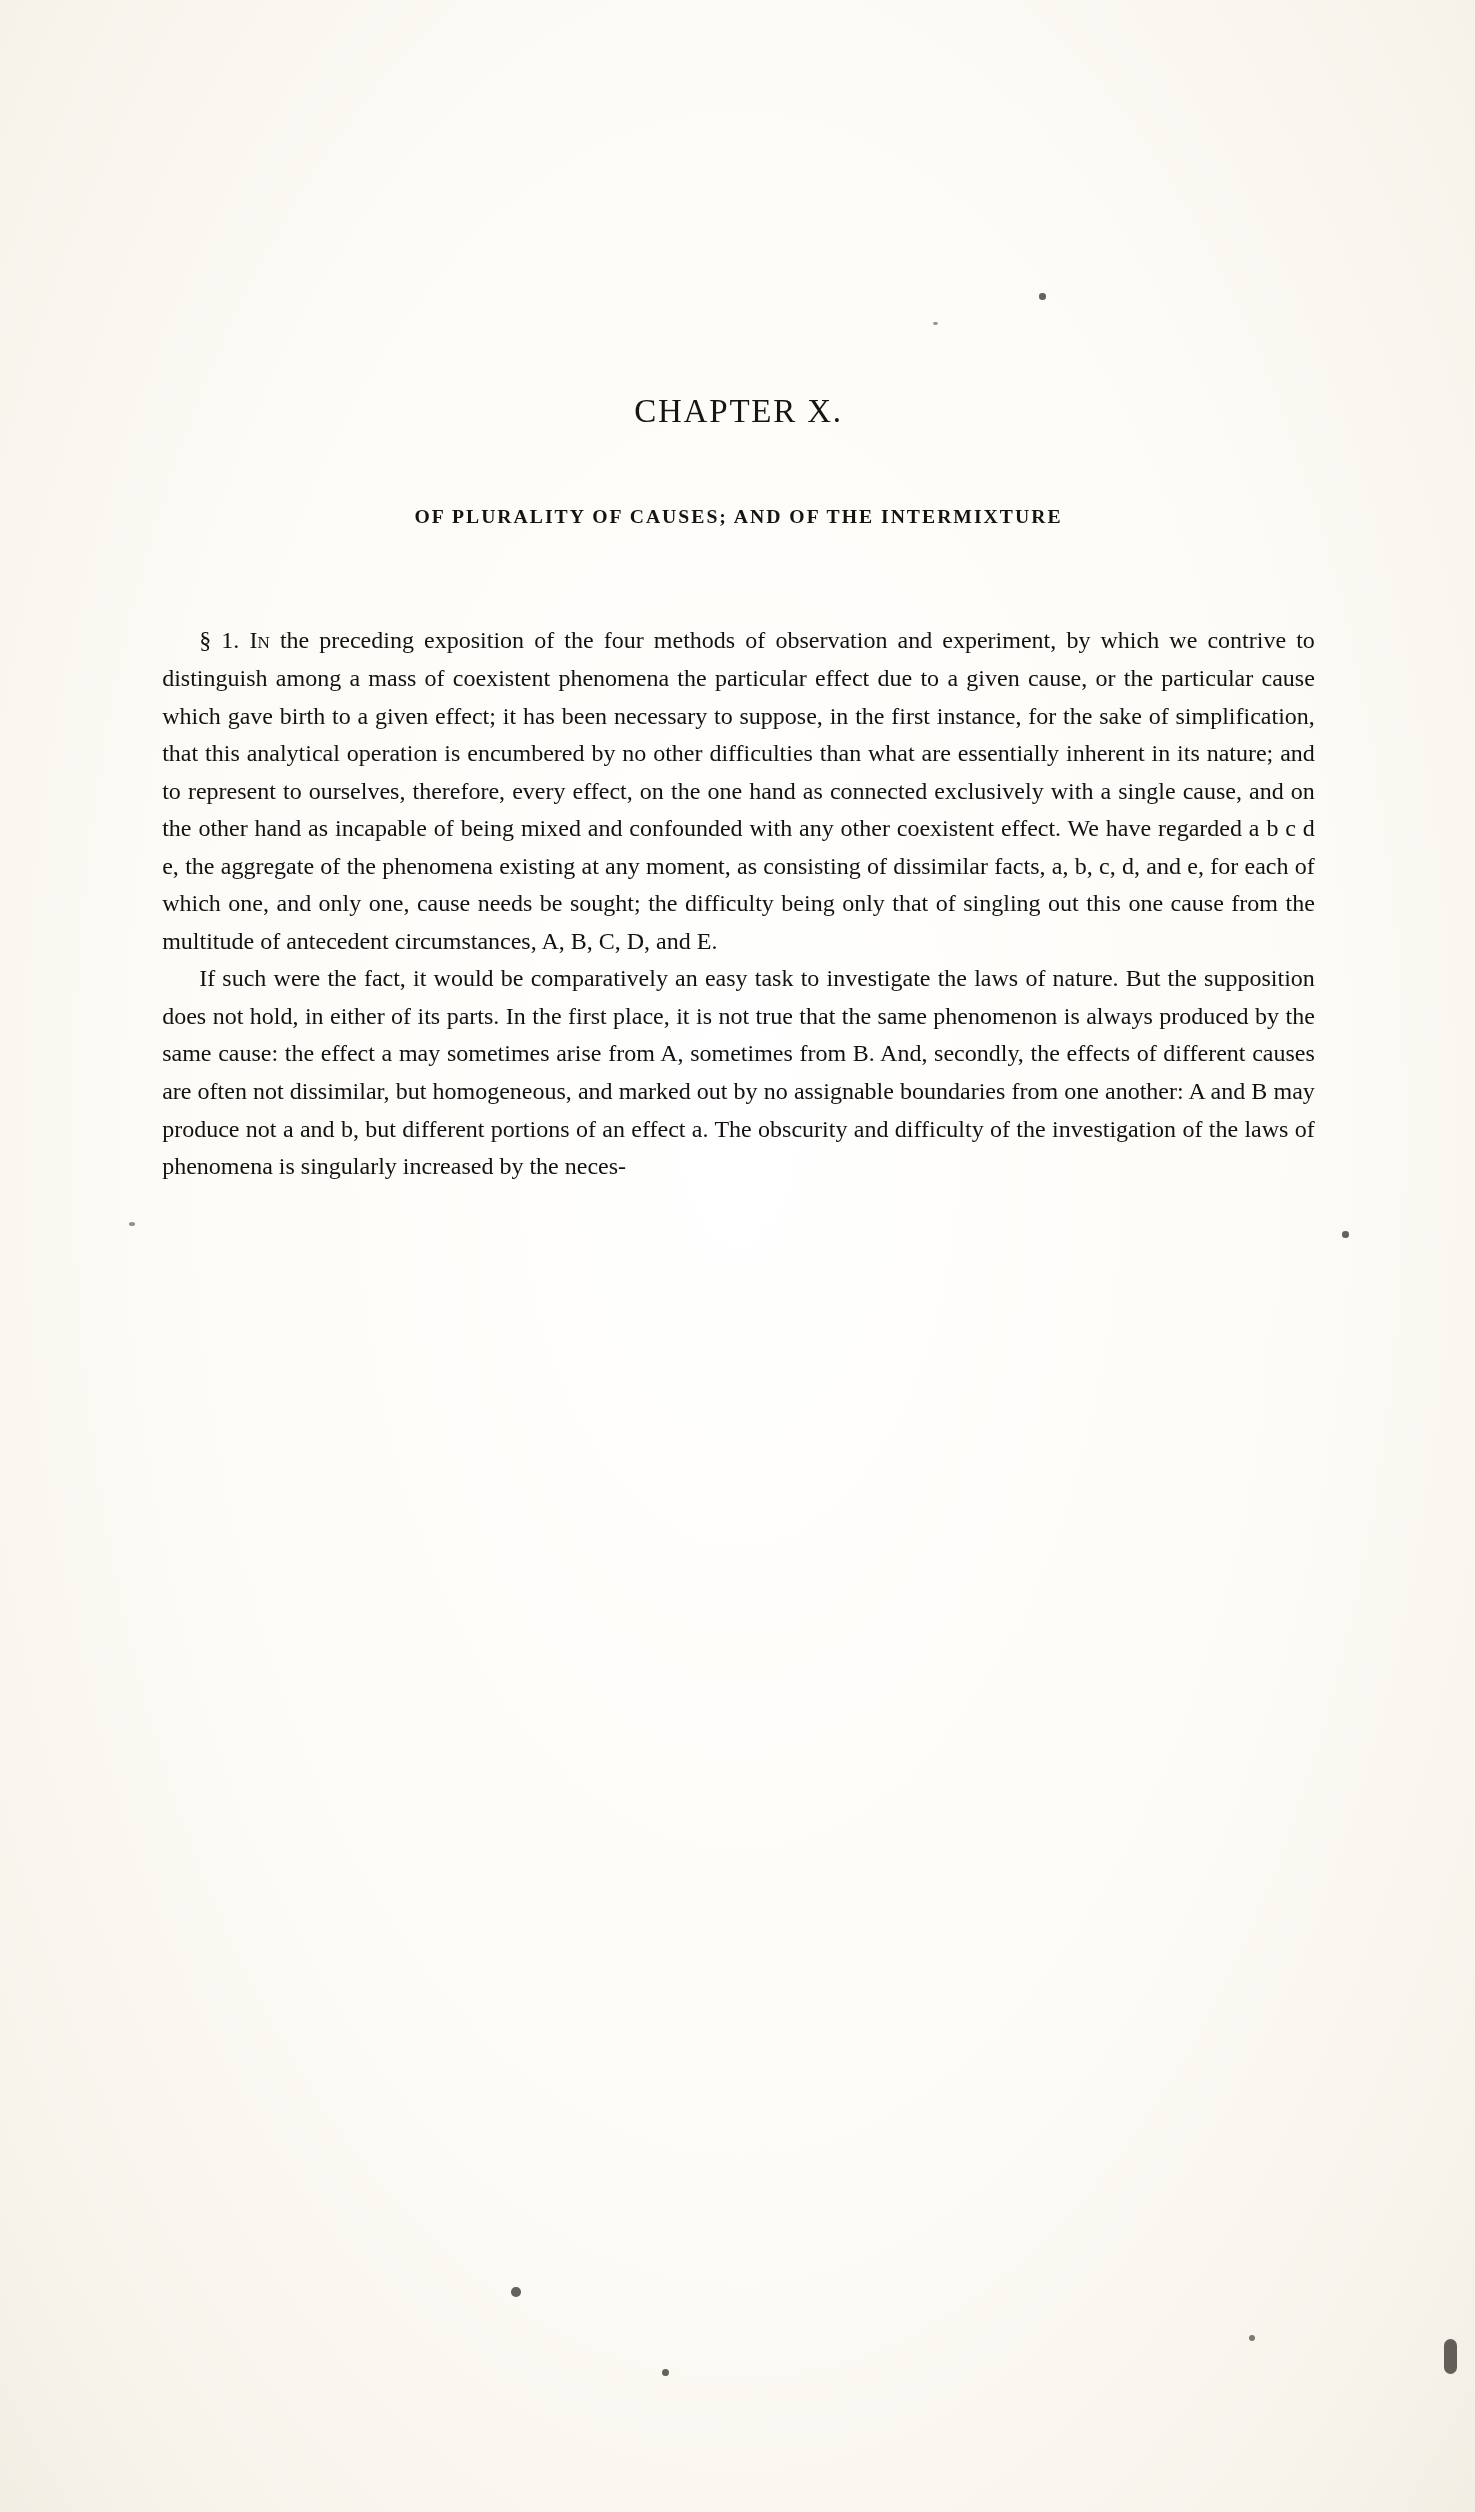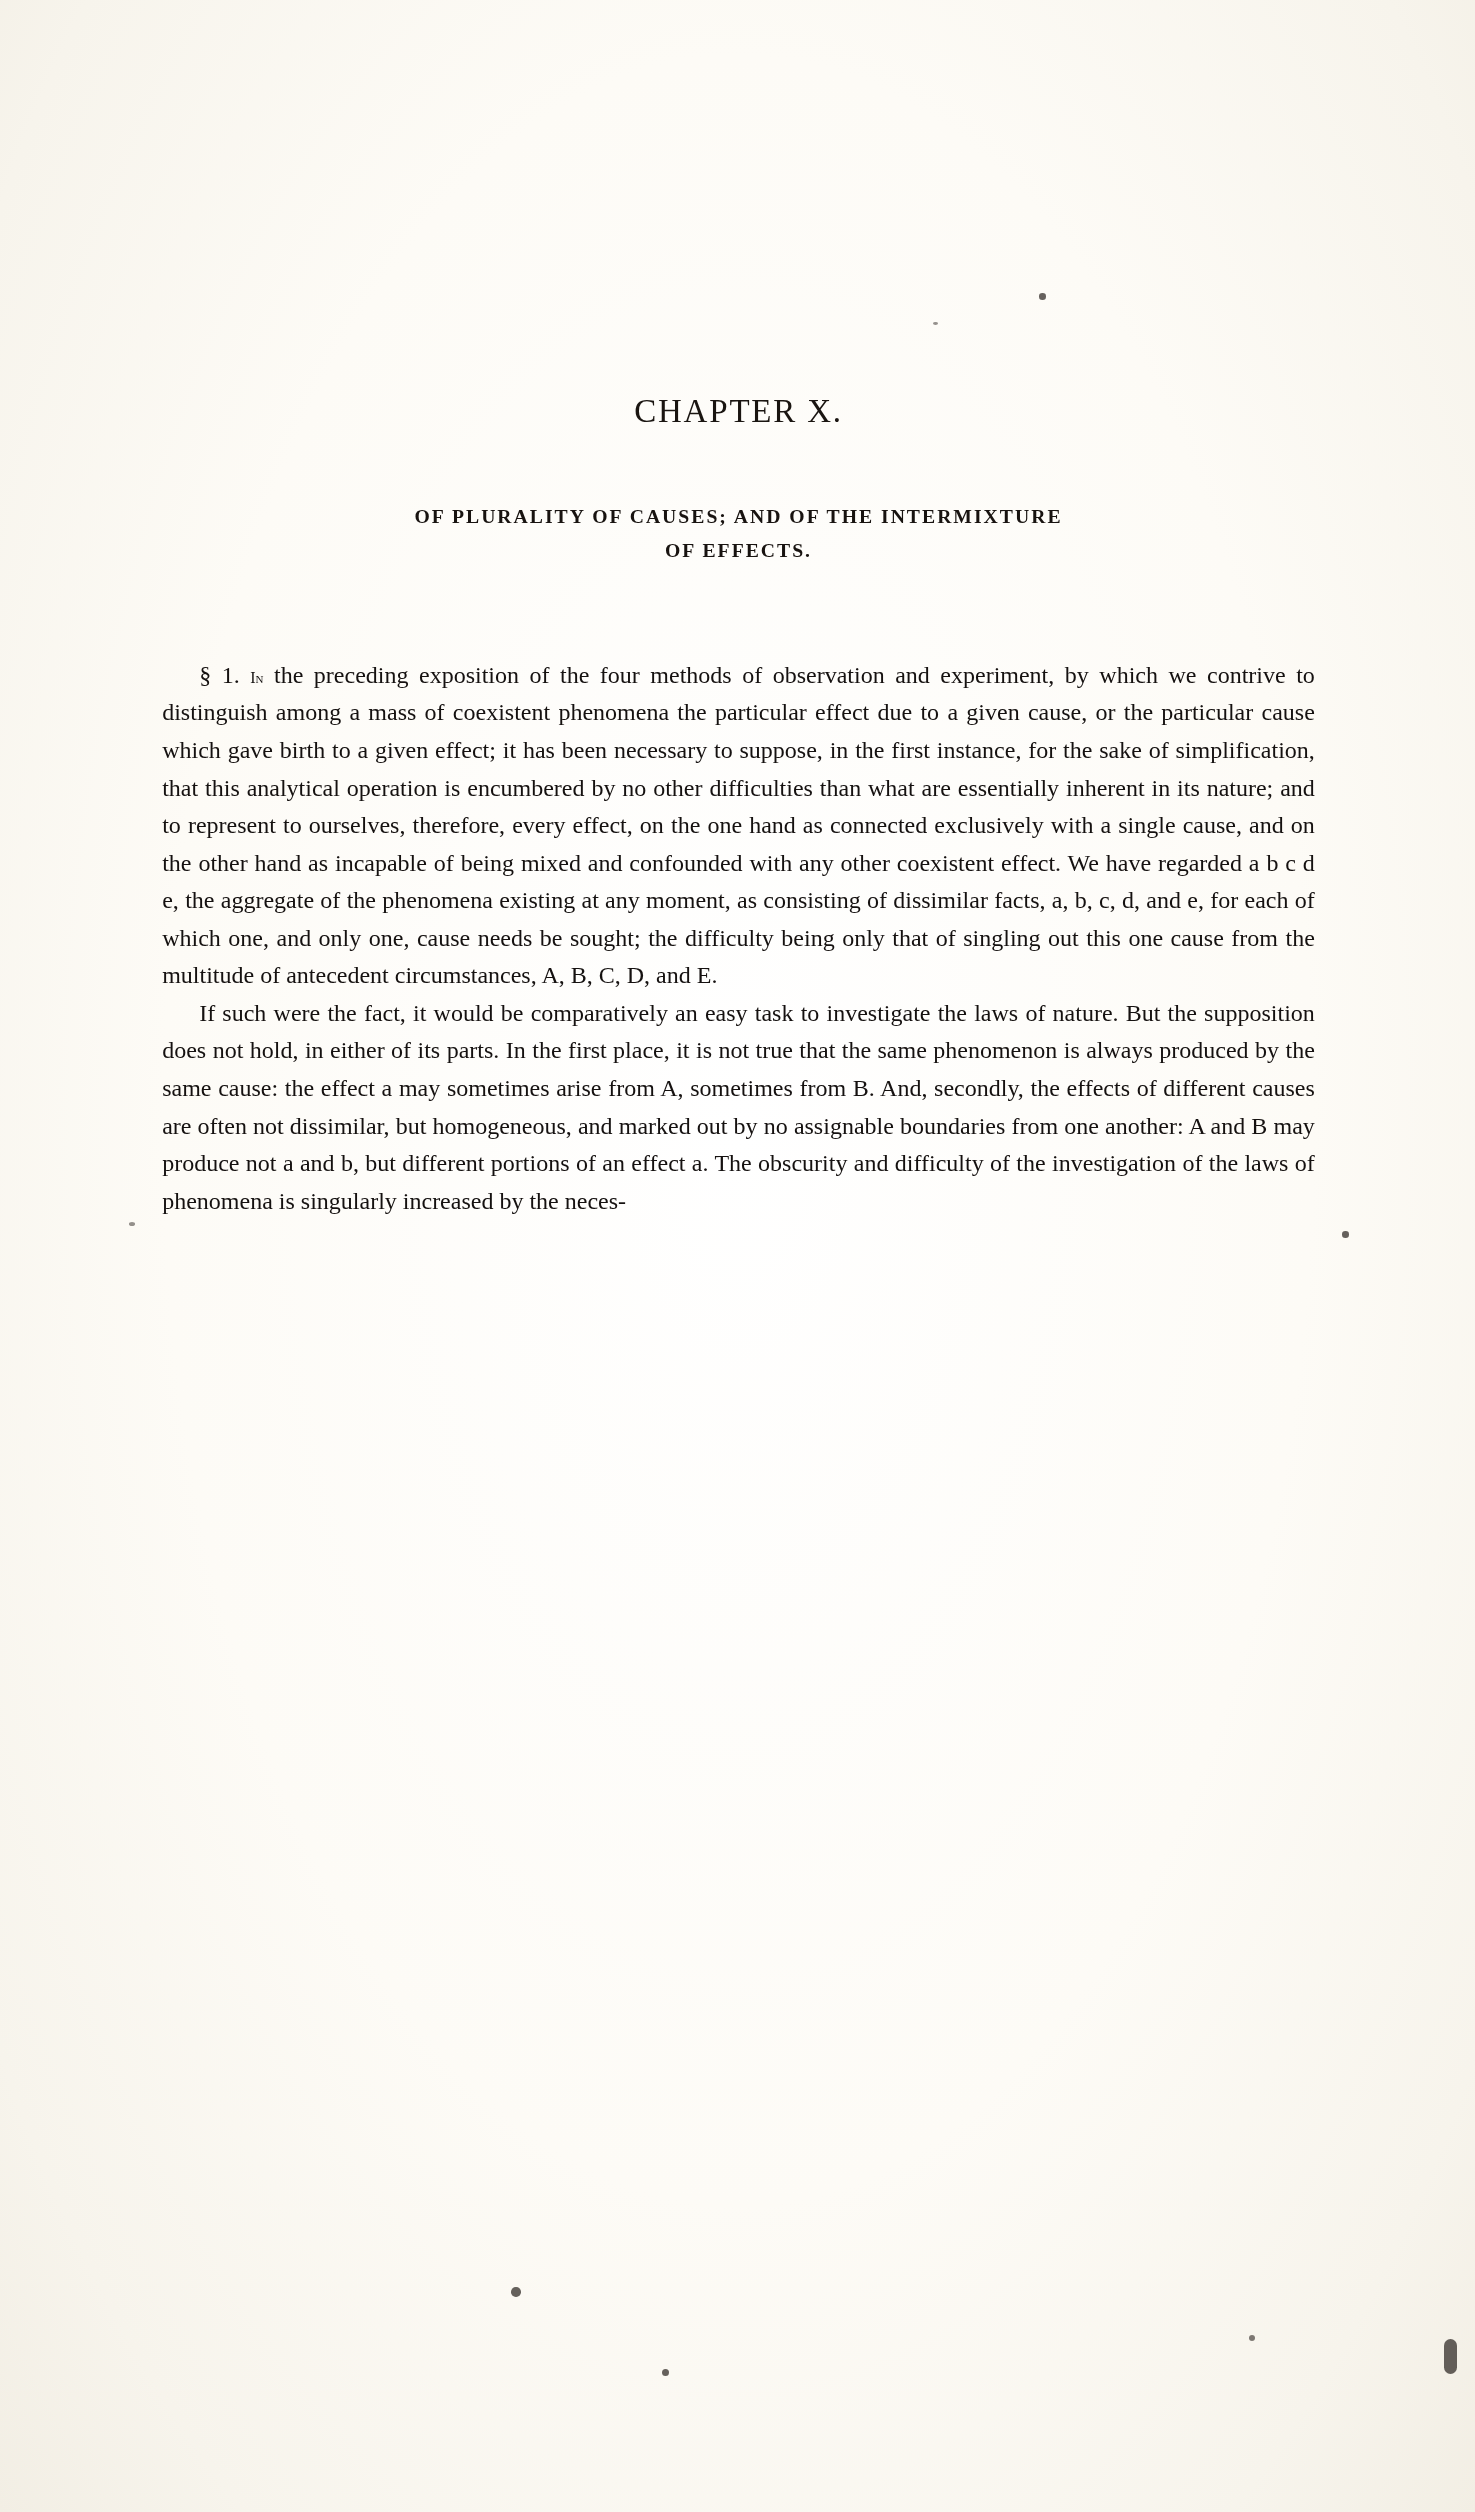--- a/index.html
+++ b/index.html
@@ -81,21 +81,21 @@
   }
   .indent {
     display: inline-block;
     width: 37px;
   }
   .sect-sign {
     font-size: 24px;
   }
   .smallcaps {
     font-variant: small-caps;
-    font-size: 16px;
+    font-size: 24px;
   }
 
   
   .speck {
     position: absolute;
     background: #2b2521;
     border-radius: 50%;
     opacity: 0.72;
   }
   .speck-a { left: 1039px; top: 293px;  width: 6.6px; height: 6.6px; }
@@ -121,21 +121,20 @@
   <div class="speck speck-f"></div>
   <div class="speck speck-g"></div>
   <div class="speck speck-h"></div>
 
   <div class="content">
 
     <div class="chapter-title">CHAPTER X.</div>
 
     <div class="chapter-subtitle">
       <span class="line1">OF PLURALITY OF CAUSES; AND OF THE INTERMIXTURE</span>
-      <span class="line2">OF EFFECTS.</span>
     </div>
 
     <div class="body-text">
 
       <p class="para">
         <span class="indent"></span><span class="sect-sign">§ 1.</span>&nbsp;<span class="smallcaps">In</span><span> the preceding exposition of the four methods of observation and experiment, by which we contrive to distinguish among a mass of coexistent phenomena the particular effect due to a given cause, or the particular cause which gave birth to a given effect; it has been necessary to suppose, in the first instance, for the sake of simplification, that this analytical operation is encumbered by no other difficulties than what are essentially inherent in its nature; and to represent to ourselves, therefore, every effect, on the one hand as connected exclusively with a single cause, and on the other hand as incapable of being mixed and confounded with any other coexistent effect. We have regarded a b c d e, the aggregate of the phenomena existing at any moment, as consisting of dissimilar facts, a, b, c, d, and e, for each of which one, and only one, cause needs be sought; the difficulty being only that of singling out this one cause from the multitude of antecedent circumstances, A, B, C, D, and E.</span>
       </p>
 
       <p class="para">
         <span class="indent"></span><span>If such were the fact, it would be comparatively an easy task to investigate the laws of nature. But the supposition does not hold, in either of its parts. In the first place, it is not true that the same phenomenon is always produced by the same cause: the effect a may sometimes arise from A, sometimes from B. And, secondly, the effects of different causes are often not dissimilar, but homogeneous, and marked out by no assignable boundaries from one another: A and B may produce not a and b, but different portions of an effect a. The obscurity and difficulty of the investigation of the laws of phenomena is singularly increased by the neces-</span>

